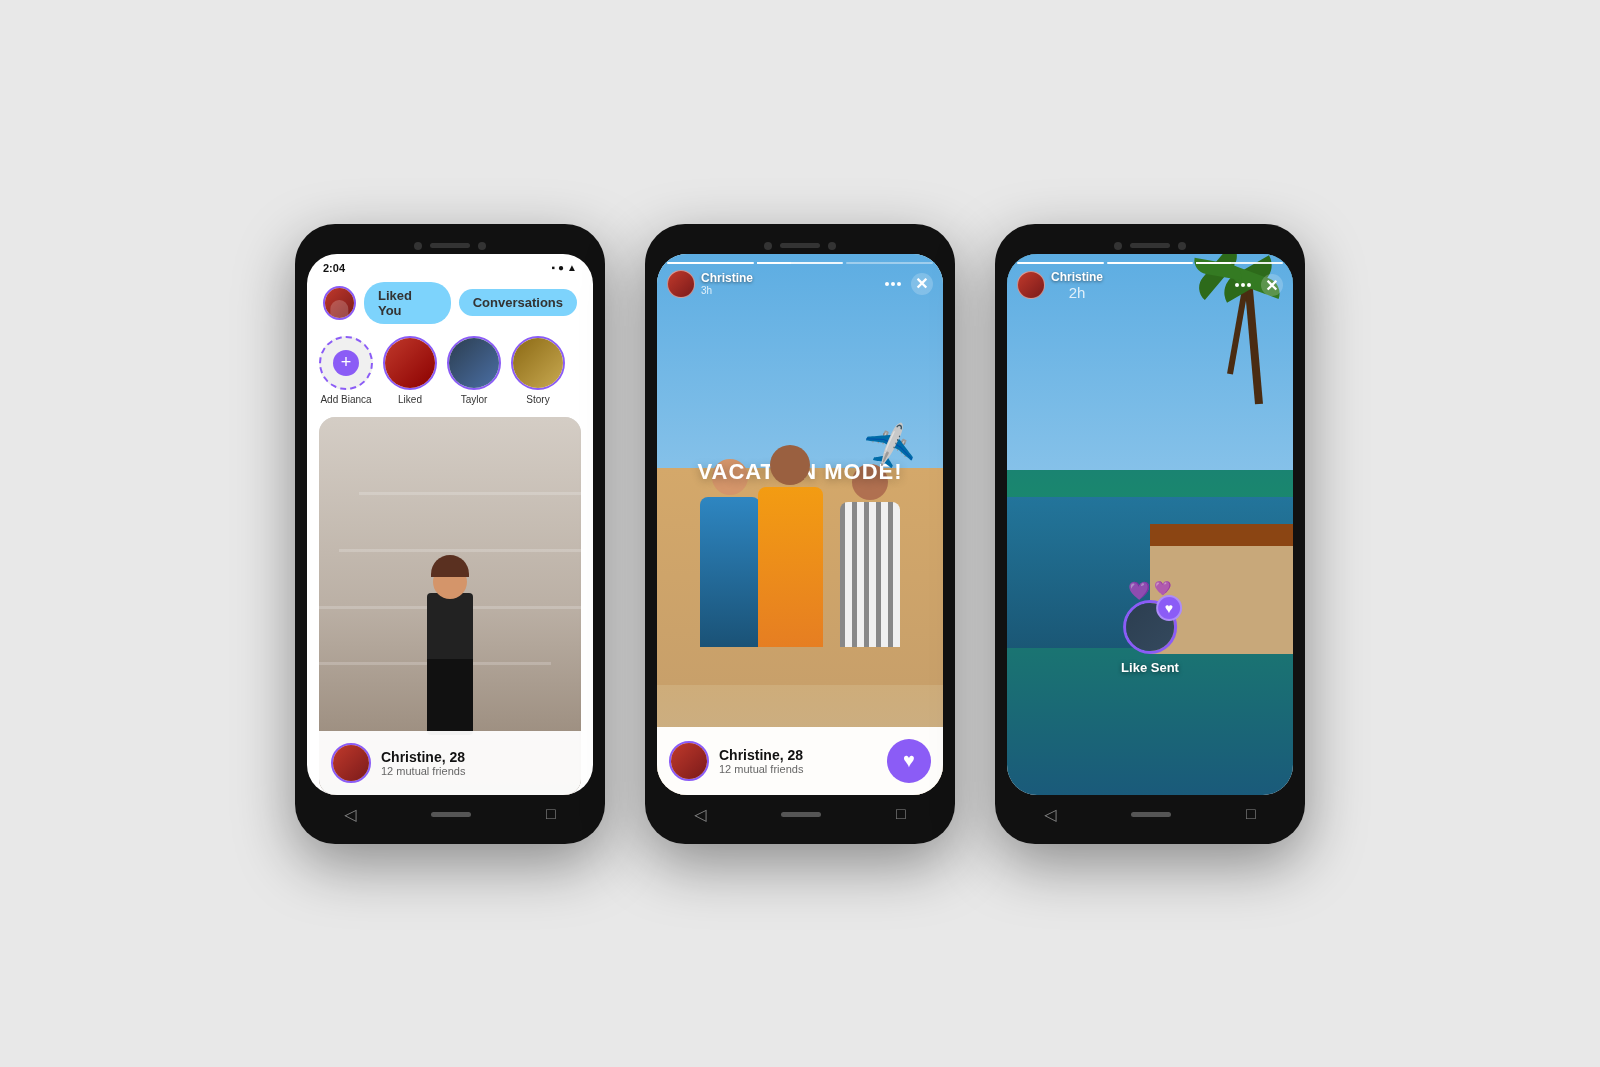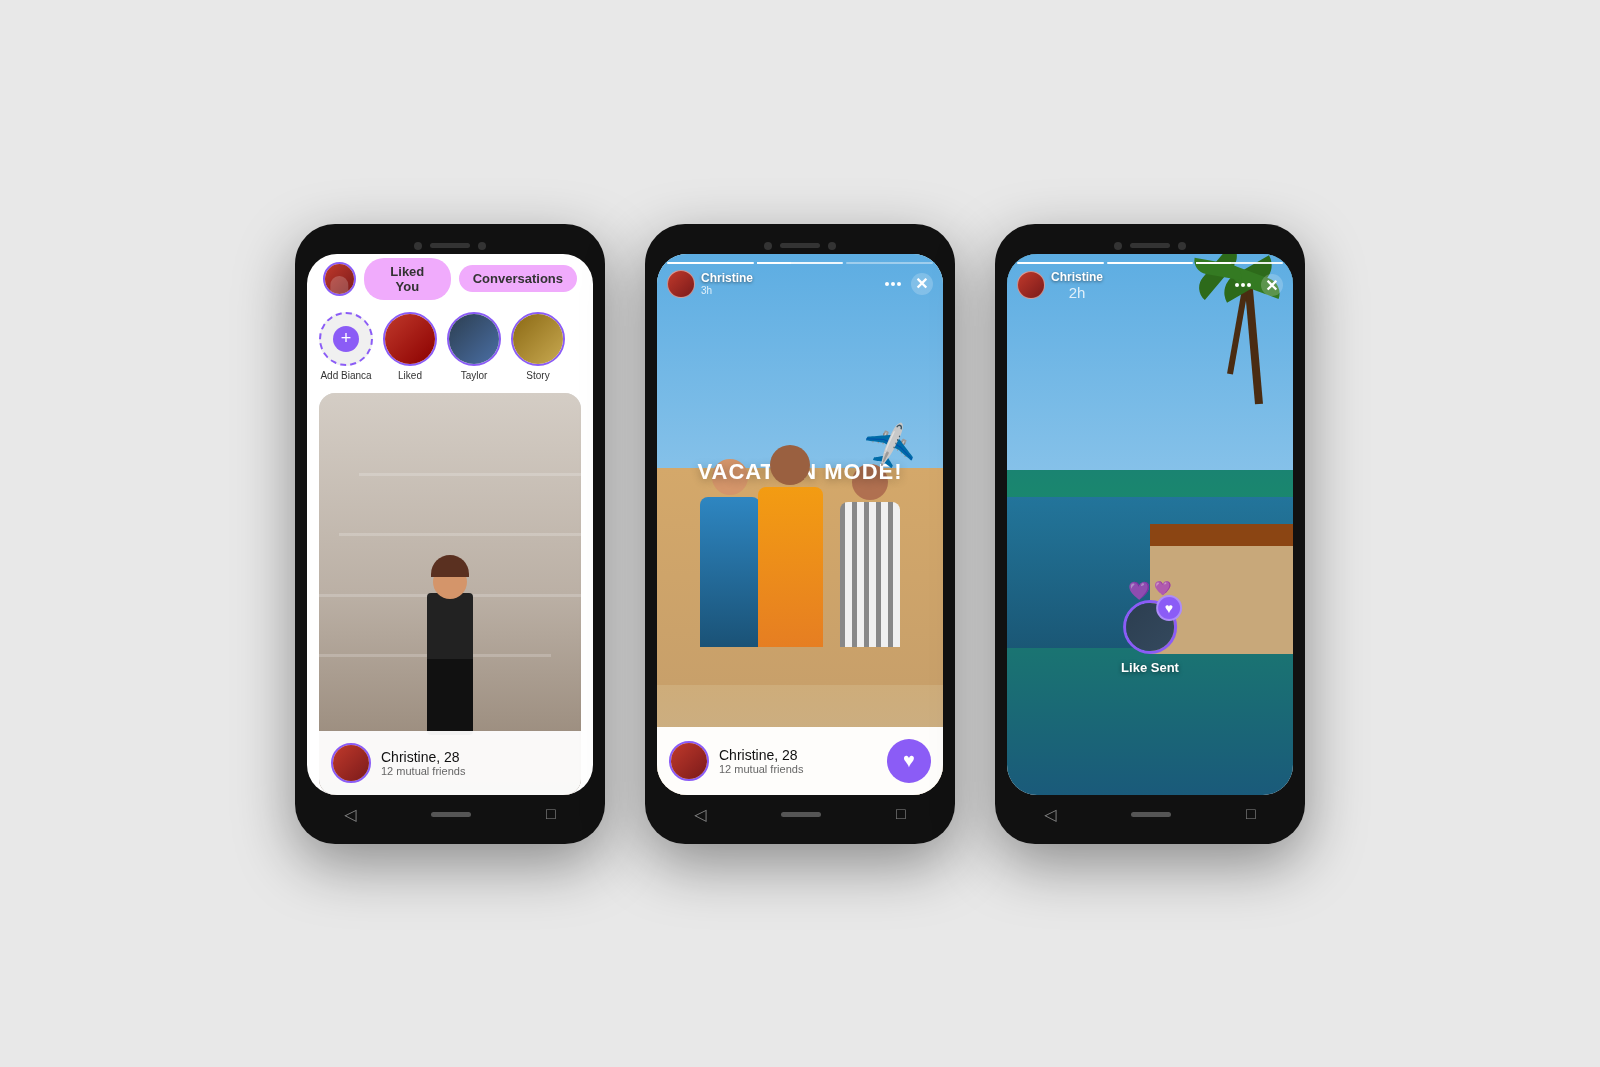--- a/index.html
+++ b/index.html
@@ -114,27 +114,26 @@
       gap: 8px;
       padding: 4px 16px 12px;
     }
     .p1-avatar-small {
       width: 34px; height: 34px;
       border-radius: 50%;
       overflow: hidden;
       border: 2px solid #8b5cf6;
     }
     .tab-pill {
-      background: #f0abfc;
+      background: #7dd3fc;
       border-radius: 20px;
       padding: 6px 14px;
       font-size: 13px;
       font-weight: 600;
       color: #333;
-      text-align: center;
     }
 
     .p1-stories {
       display: flex;
       gap: 10px;
       padding: 0 12px 12px;
       overflow: hidden;
     }
     .story-item {
       display: flex;
@@ -233,21 +232,21 @@
       border: 2px solid #8b5cf6;
       flex-shrink: 0;
     }
     .p1-info-avatar-inner {
       width: 100%; height: 100%;
       background: linear-gradient(135deg, #c0392b, #7a1a1a);
     }
     .p1-info-text {}
     .p1-name {
       font-size: 14px;
-      font-weight: 400;
+      font-weight: 700;
       color: #111;
     }
     .p1-mutual {
       font-size: 11px;
       color: #666;
     }
 
     
     .p2-screen {
       width: 100%; height: 100%;
@@ -460,20 +459,28 @@
 <body>
 
 <div class="phone">
   <div class="phone-top-bar">
     <div class="phone-camera"></div>
     <div class="phone-speaker"></div>
     <div class="phone-camera"></div>
   </div>
   <div class="phone-inner">
 
+    <div class="p1-status-bar">
+      <span>2:04</span>
+      <div class="p1-status-icons">
+        <span>▪</span>
+        <span>●</span>
+        <span>▲</span>
+      </div>
+    </div>
 
 
     <div class="p1-tabs">
       <div class="p1-avatar-small">
         <div class="avatar-photo"></div>
       </div>
       <div class="tab-pill">Liked You</div>
       <div class="tab-pill">Conversations</div>
     </div>
 

